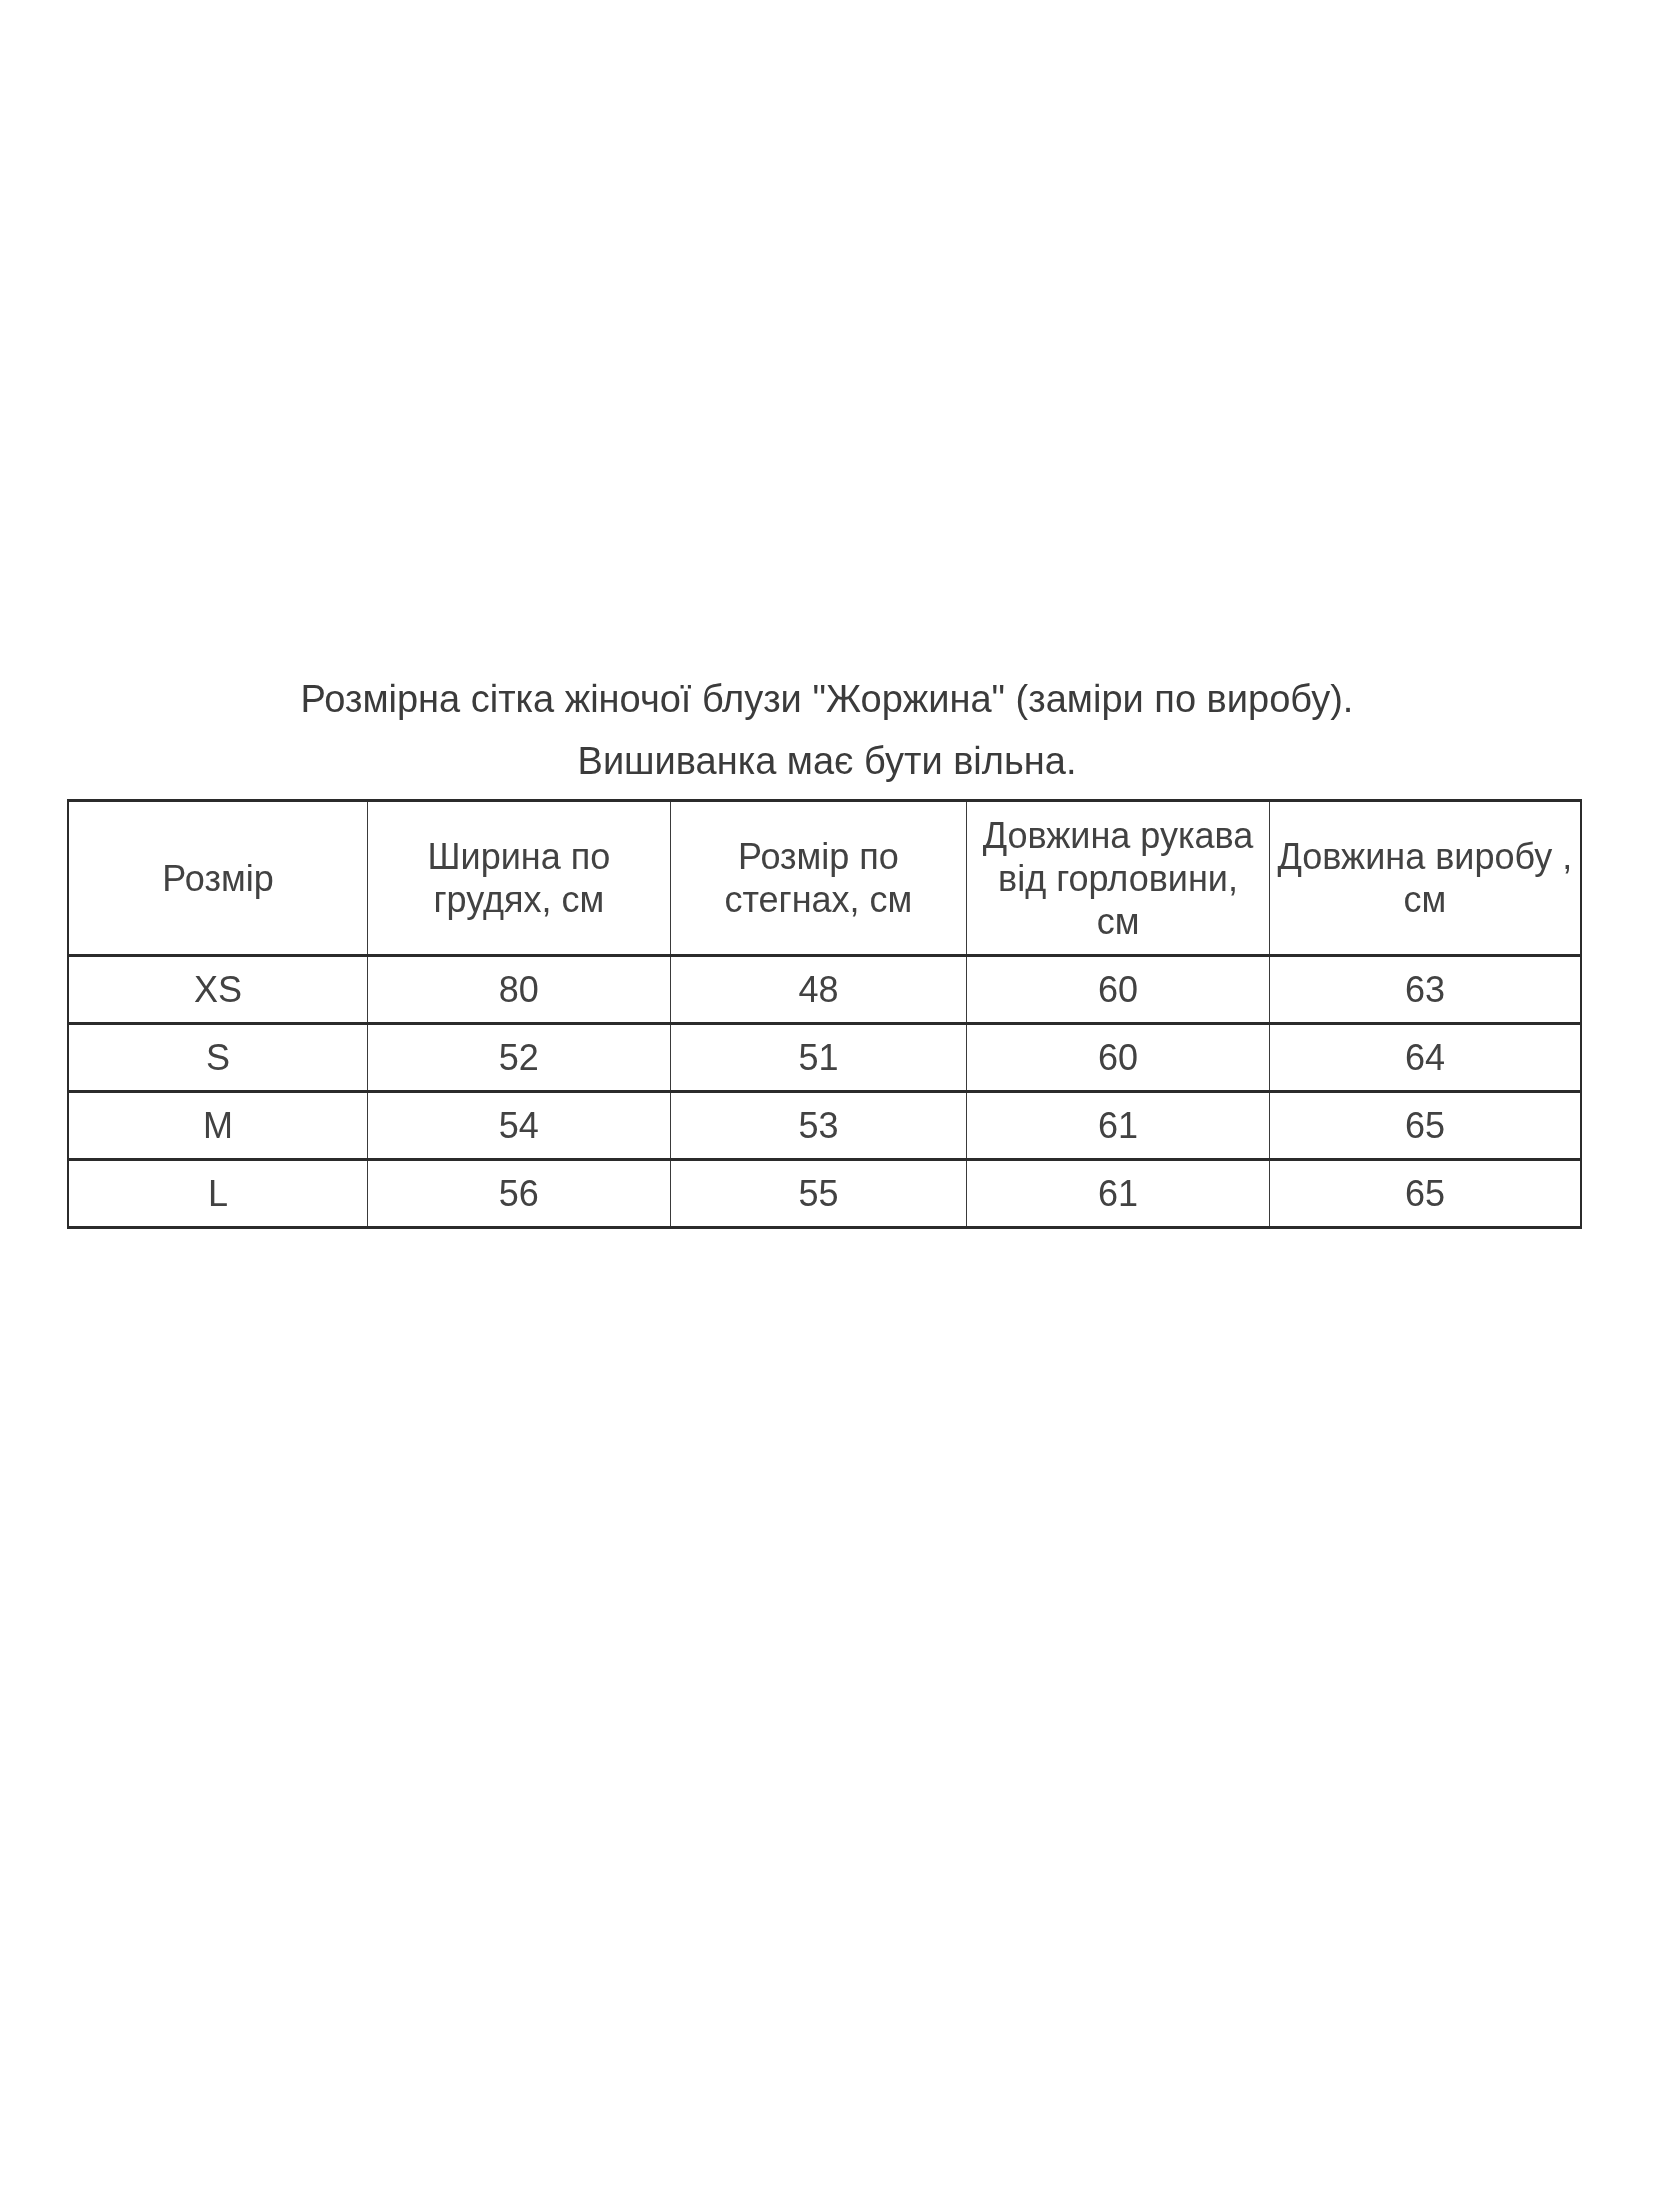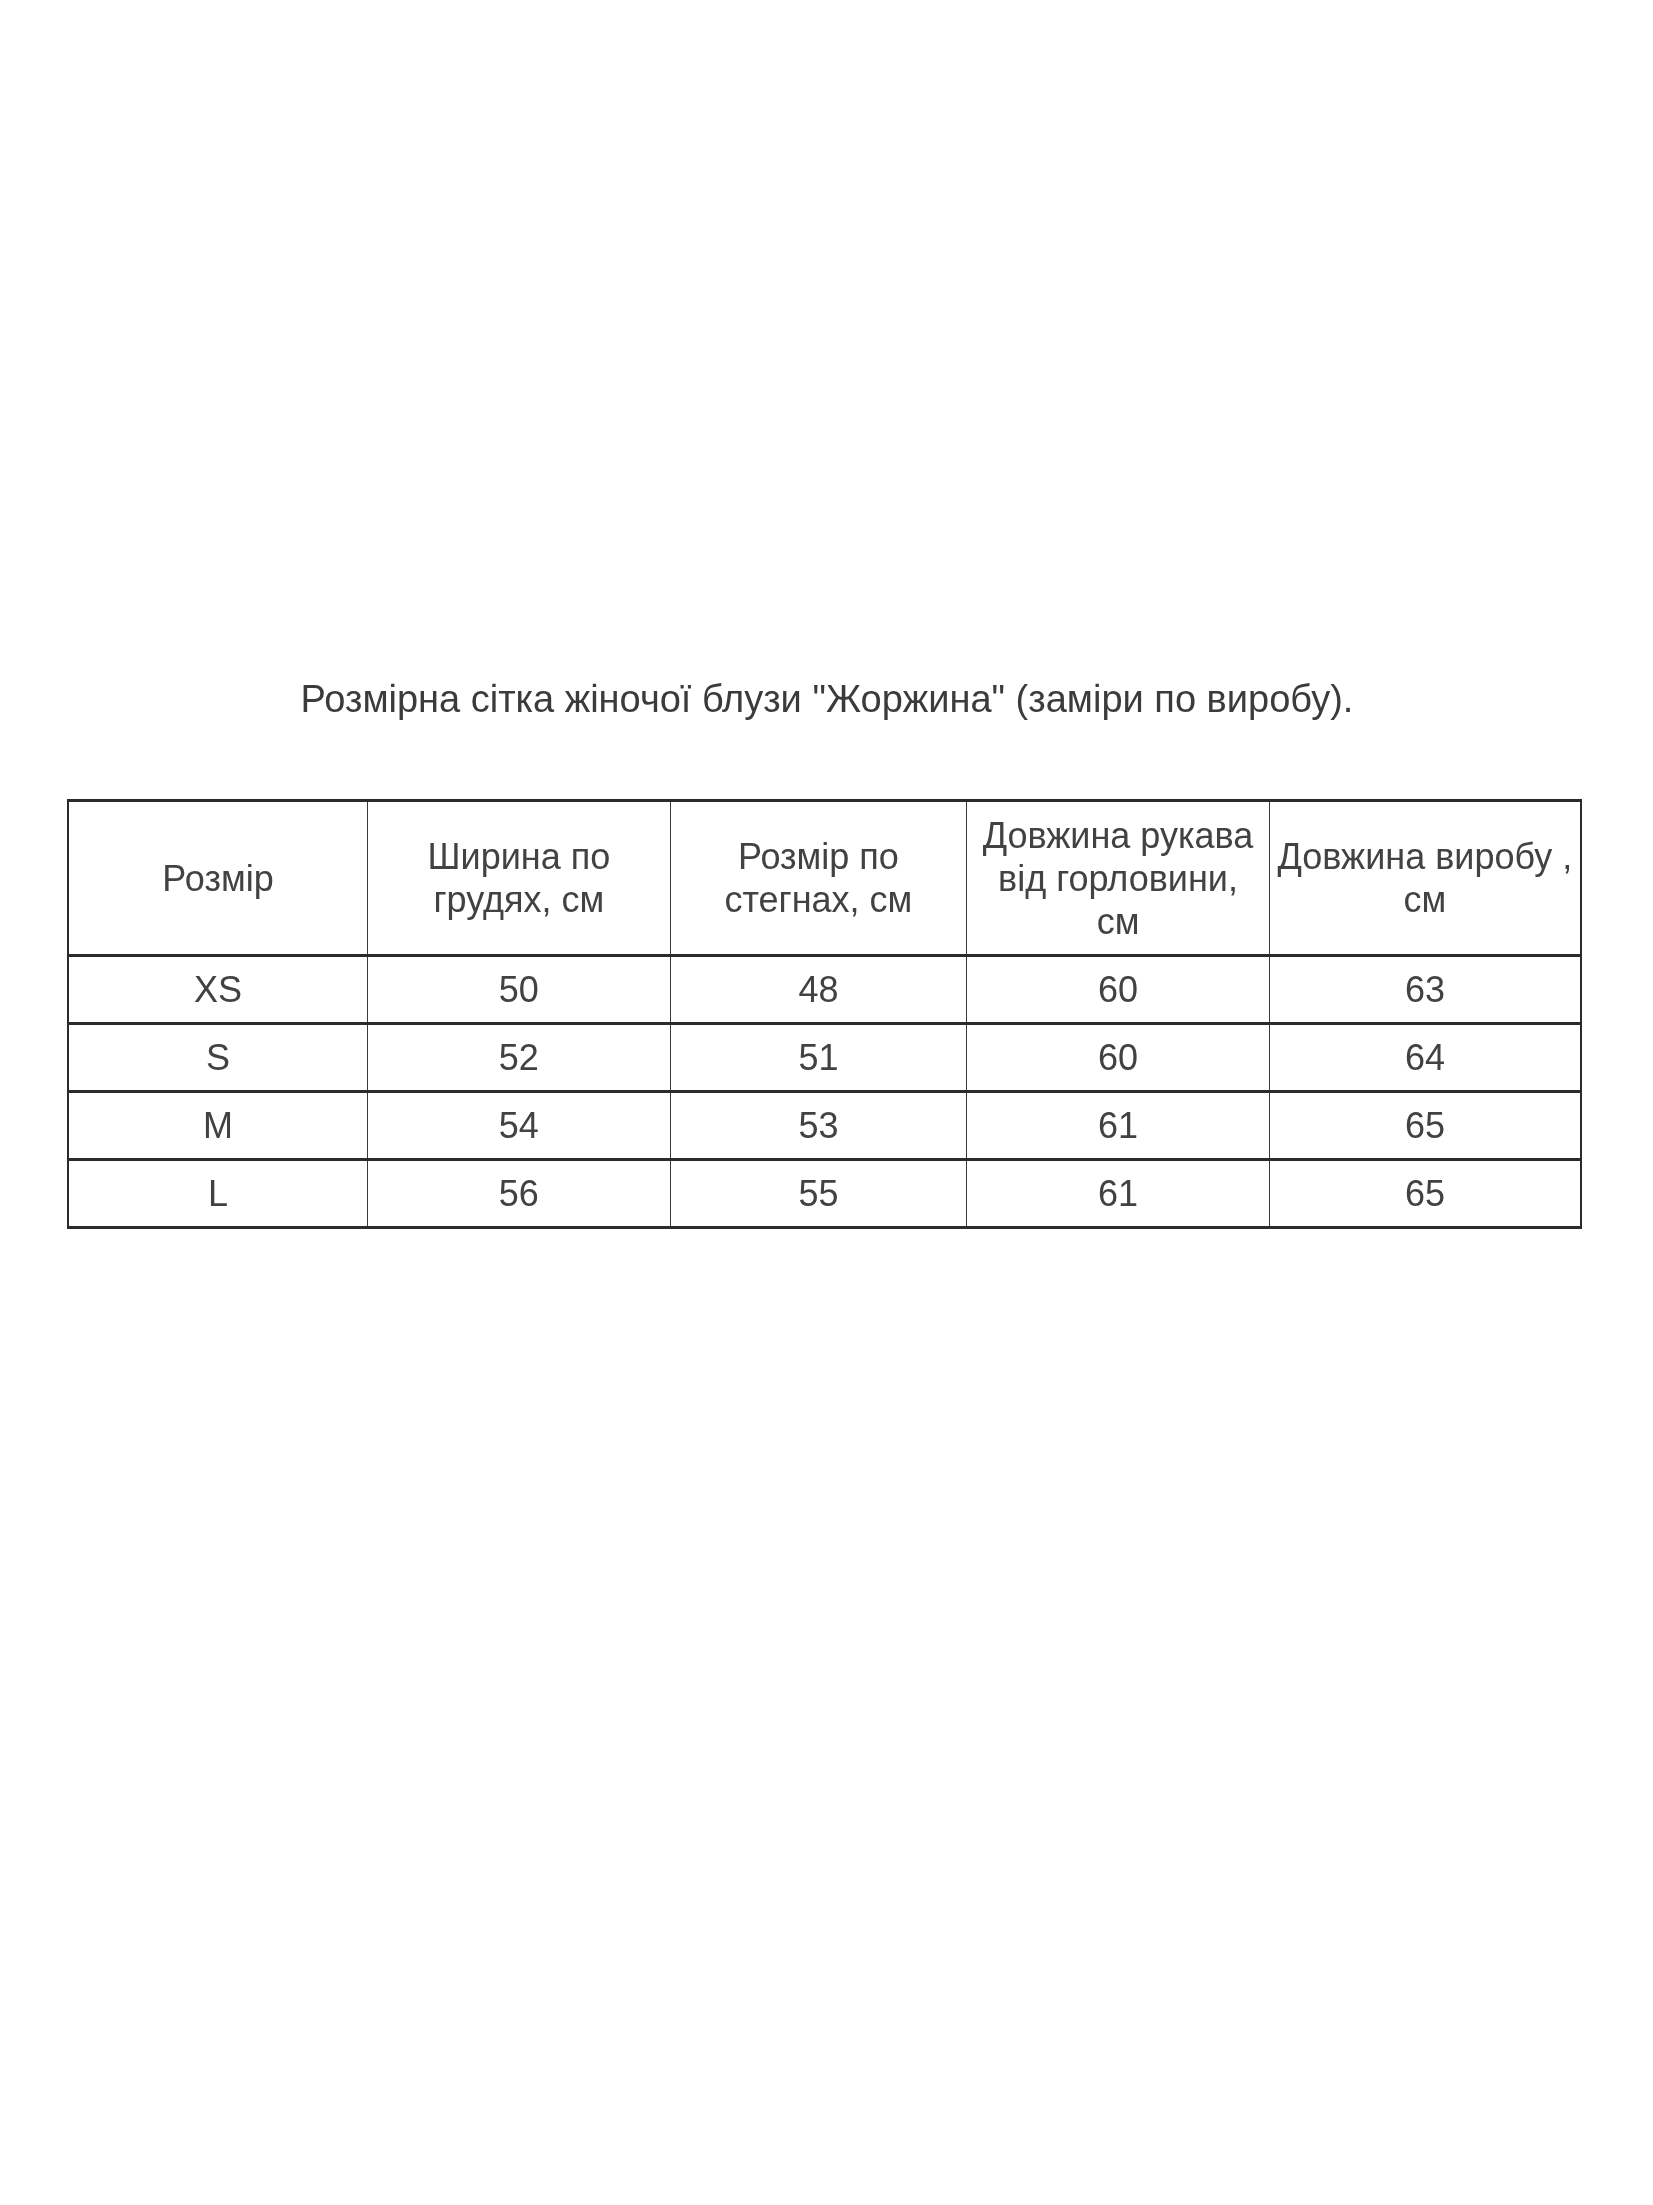--- a/index.html
+++ b/index.html
@@ -57,20 +57,21 @@
   .size-table thead th { line-height: 43px; }
   .size-table tbody tr { height: 68px; margin-left: 36px; }
 </style>
 </head>
 <body>
 
 <div class="page">
 
   <div class="titles">
     <div class="title-line">Розмірна сітка жіночої блузи "Жоржина" (заміри по виробу).</div>
+    <div class="title-line">Вишиванка має бути вільна.</div>
   </div>
 
   <table class="size-table">
     <colgroup>
       <col style="width:19.8%">
       <col style="width:20.0%">
       <col style="width:19.6%">
       <col style="width:20.0%">
       <col style="width:20.6%">
     </colgroup>
@@ -79,21 +80,21 @@
         <th>Розмір</th>
         <th>Ширина по грудях, см</th>
         <th>Розмір по стегнах, см</th>
         <th>Довжина рукава від горловини, см</th>
         <th>Довжина виробу , см</th>
       </tr>
     </thead>
     <tbody>
         <tr>
     <td>XS</td>
-    <td>50</td>
+    <td>80</td>
     <td>48</td>
     <td>60</td>
     <td>63</td>
   </tr>
         <tr>
     <td>S</td>
     <td>52</td>
     <td>51</td>
     <td>60</td>
     <td>64</td>

